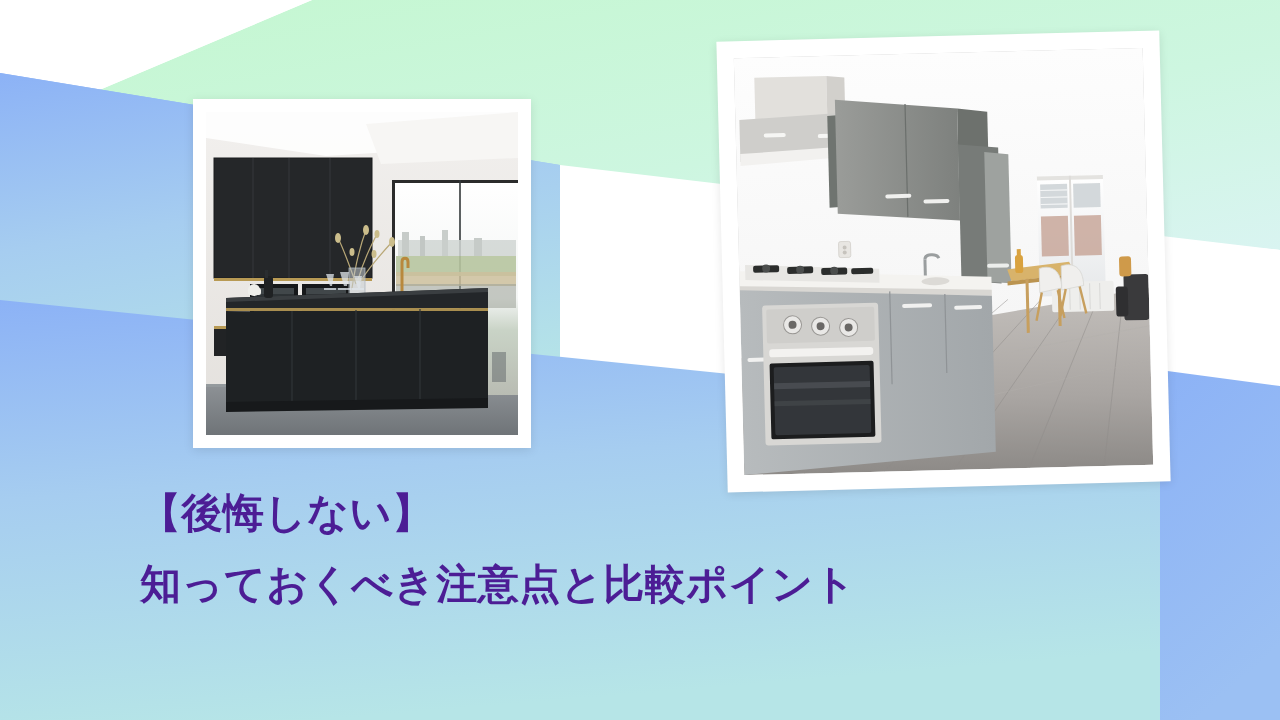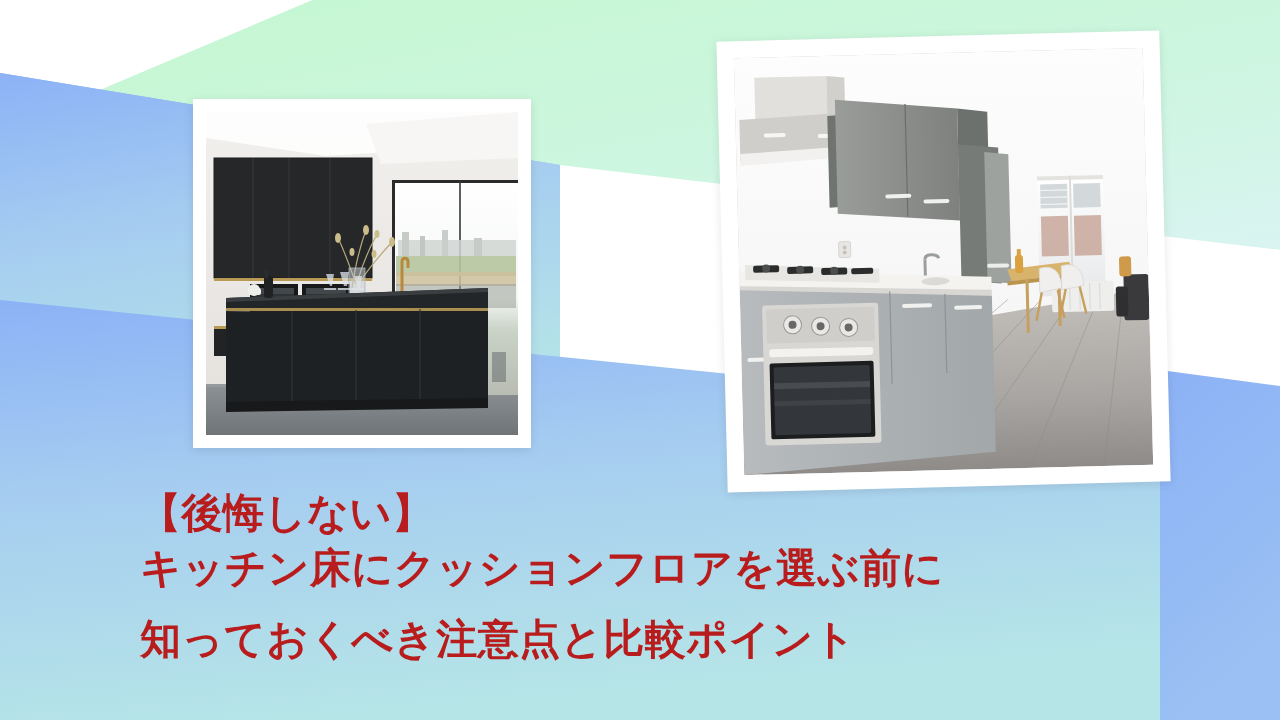--- a/index.html
+++ b/index.html
@@ -72,21 +72,21 @@
   
   .headline {
     position: absolute;
     left: 140px;
     top: 486px;
     width: 1020px;
   }
   .headline-line {
     font-family: "DejaVu Sans", "Liberation Sans", sans-serif;
     font-weight: bold;
-    color: #b91c1c;
+    color: #4c1d95;
     font-size: 41px;
     line-height: 55px;
     letter-spacing: 0.5px;
     white-space: nowrap;
   }
   .headline-line.l1 { font-size: 41px; }
   .headline-line.l2 { font-size: 41px; }
   .headline-line.l3 { font-size: 41px; margin-top: 16px; }
 </style>
 </head>
@@ -393,17 +393,16 @@
 
         <rect x="384" y="226" width="25" height="46" rx="3" fill="#3a3a3c"></rect>
         <rect x="376" y="238" width="12" height="30" rx="3" fill="#2f2f31"></rect>
         <rect x="380" y="208" width="12" height="20" rx="3" fill="#cf9a4a"></rect>
       </svg>
     </div>
   </div>
 
   <div class="headline">
     <div class="headline-line l1">【後悔しない】</div>
-    <div class="headline-line l2">キッチン床にクッションフロアを選ぶ前に</div>
     <div class="headline-line l3">知っておくべき注意点と比較ポイント</div>
   </div>
 
 </div>
 
 </body></html>

